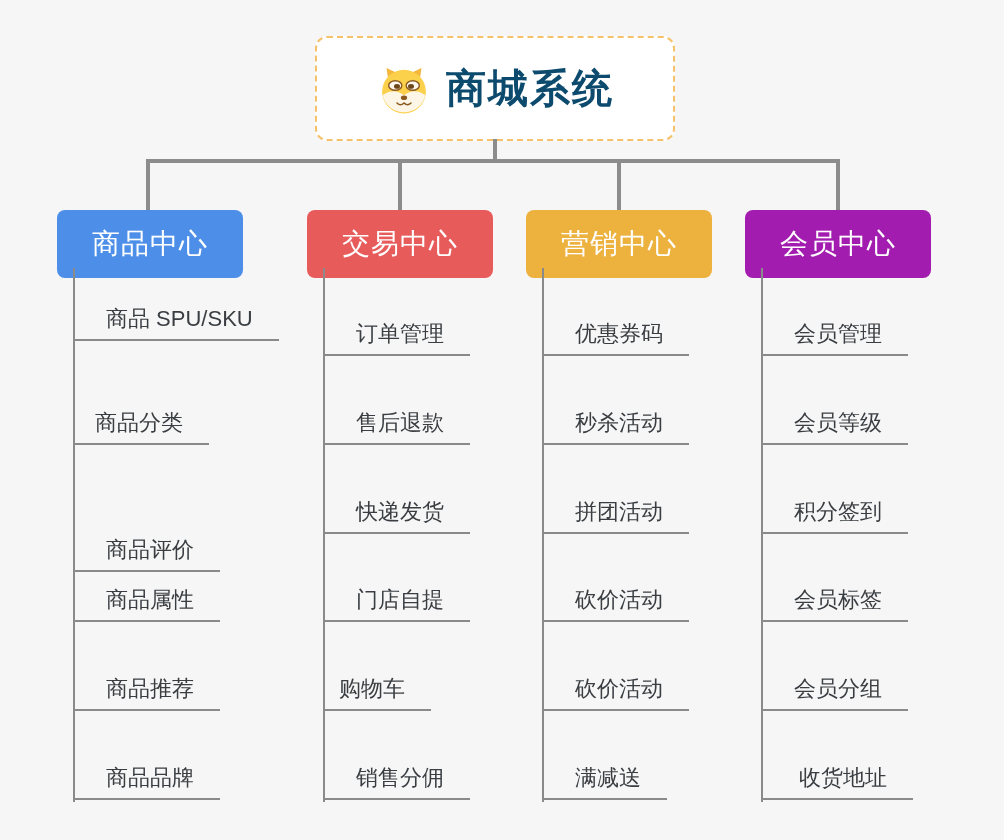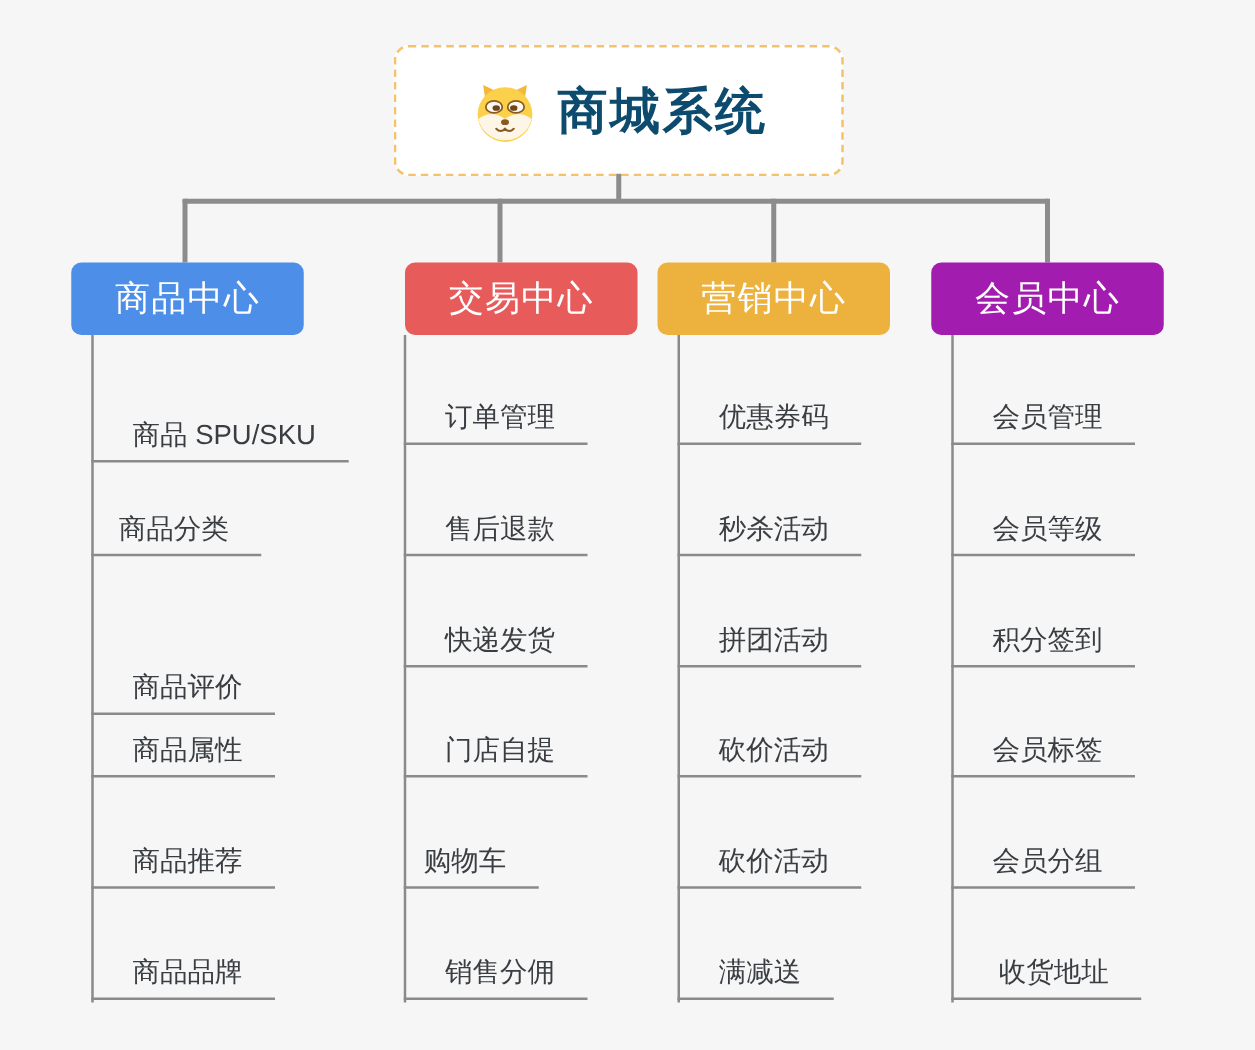--- a/index.html
+++ b/index.html
@@ -37,21 +37,21 @@
   .line{position:absolute;background:#8c8c8c;}
   .root-drop{left:493px;top:139px;width:4px;height:22px;}
   .bus{left:146px;top:159px;width:694px;height:4px;border-radius:2px;}
   .drop{top:159px;width:4px;height:51px;}
   
   .branch{
     position:absolute;top:210px;width:240px;height:600px;
   }
   .branch-head{
     position:absolute;left:0;top:0;
-    width:186px;height:58px;
+    width:186px;height:68px;
     border-radius:8px;
     display:flex;align-items:center;justify-content:center;
     color:#ffffff;
     font-size:28px;
     letter-spacing:1px;
     white-space:nowrap;
   }
   .trunk{
     position:absolute;
     left:16px;top:58px;
@@ -94,29 +94,29 @@
   <div class="line bus"></div>
   <div class="line drop" style="left:146px"></div>
   <div class="line drop" style="left:398px"></div>
   <div class="line drop" style="left:617px"></div>
   <div class="line drop" style="left:836px"></div>
 
   <div id="branches">
       <div class="branch" style="left: 57px;">
       <div class="branch-head" style="background: rgb(77, 143, 232);">商品中心</div>
       <div class="trunk"></div>
-    <div class="leaf" style="top: 126px;">商品 SPU/SKU</div>
+    <div class="leaf" style="top: 97px;">商品 SPU/SKU</div>
         <div class="leaf" style="top: 201px; padding-left: 22px;">商品分类</div>
         <div class="leaf" style="top: 290px; margin-top: 38px;">商品评价</div>
         <div class="leaf" style="top: 378px;">商品属性</div>
         <div class="leaf" style="top: 467px;">商品推荐</div>
         <div class="leaf" style="top: 556px;">商品品牌</div>
       </div>
       <div class="branch" style="left: 307px;">
-      <div class="branch-head" style="background: rgb(232, 91, 91); margin-left: 17px;">交易中心</div>
+      <div class="branch-head" style="background: rgb(232, 91, 91);">交易中心</div>
       <div class="trunk"></div>
     <div class="leaf" style="top: 112px;">订单管理</div>
         <div class="leaf" style="top: 201px;">售后退款</div>
         <div class="leaf" style="top: 290px;">快递发货</div>
         <div class="leaf" style="top: 378px;">门店自提</div>
         <div class="leaf" style="top: 467px; padding-left: 16px;">购物车</div>
         <div class="leaf" style="top: 556px;">销售分佣</div>
       </div>
       <div class="branch" style="left: 526px;">
       <div class="branch-head" style="background: rgb(237, 177, 62);">营销中心</div>

